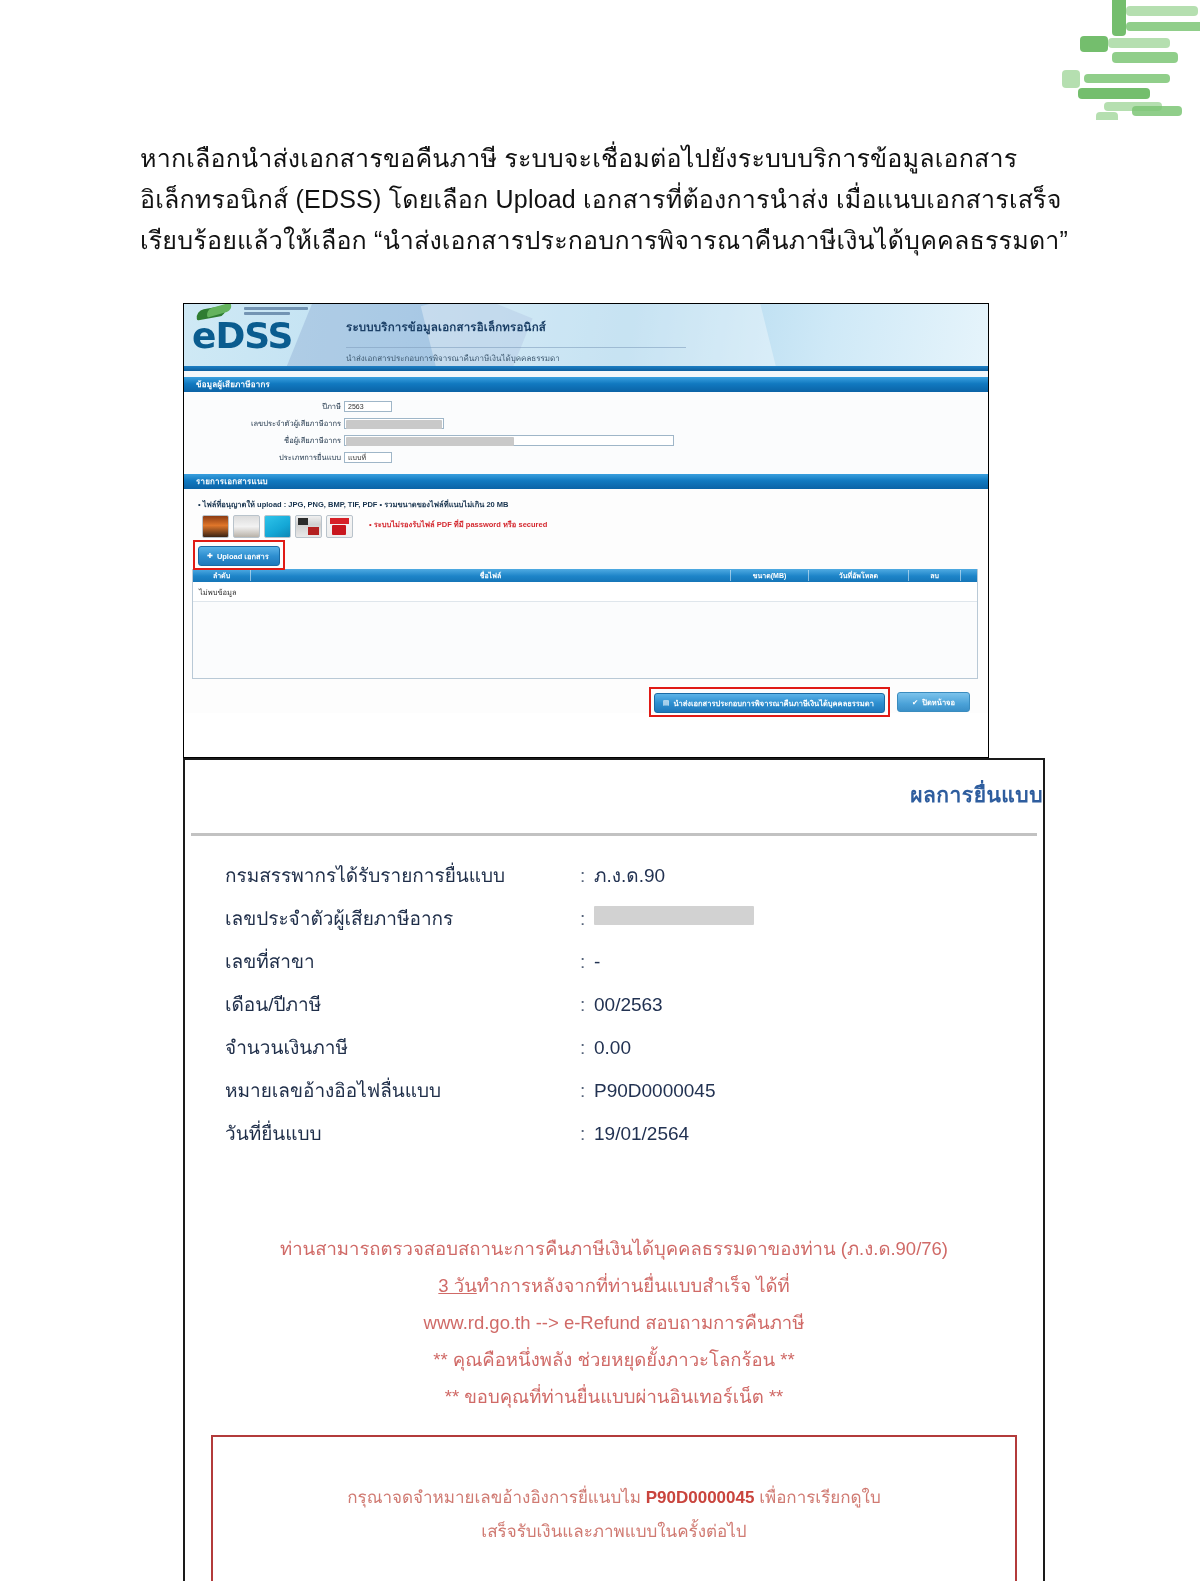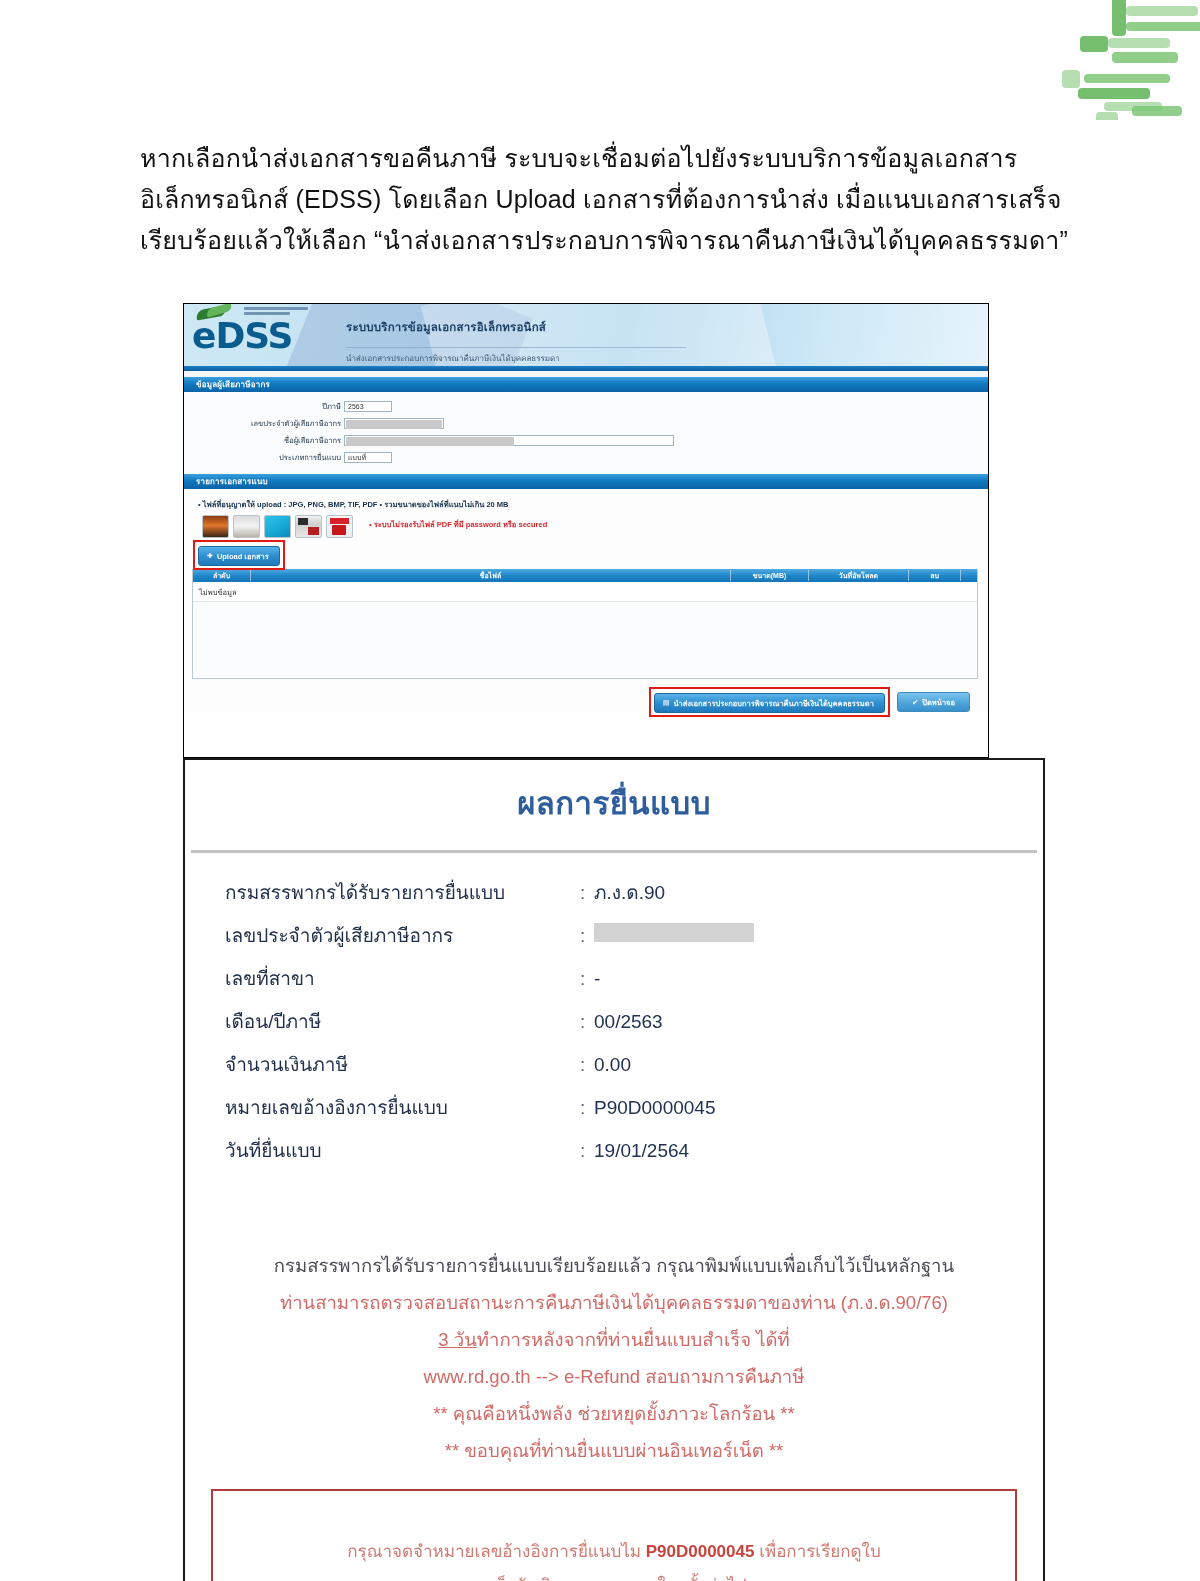--- a/index.html
+++ b/index.html
@@ -334,23 +334,23 @@
     top: 758px;
     width: 862px;
     height: 823px;
     background: #ffffff;
     border: 2px solid #1a1a1a;
     border-bottom: none;
     box-sizing: border-box;
     overflow: hidden;
   }
   .doc-title {
-    text-align: center;
+    text-align: right;
     color: #2e5d9e;
-    font-size: 31px;
+    font-size: 21px;
     font-weight: 700;
     padding-top: 18px;
     letter-spacing: .5px;
   }
   .doc-rule {
     height: 3px;
     background: #c2c2c2;
     margin: 22px 6px 0 6px;
   }
   .doc-fields {
@@ -563,34 +563,33 @@
       <div class="dval">00/2563</div>
     </div>
 
     <div class="drow">
       <div class="dlabel">จำนวนเงินภาษี</div>
       <div class="dsep">:</div>
       <div class="dval">0.00</div>
     </div>
 
     <div class="drow">
-      <div class="dlabel">หมายเลขอ้างอิงการยื่นแบบ</div>
+      <div class="dlabel">หมายเลขอ้างอิอไฟลื่นแบบ</div>
       <div class="dsep">:</div>
       <div class="dval">P90D0000045</div>
     </div>
 
     <div class="drow">
       <div class="dlabel">วันที่ยื่นแบบ</div>
       <div class="dsep">:</div>
       <div class="dval">19/01/2564</div>
     </div>
   </div>
 
   <div class="doc-msg">
-    <div class="ln1">กรมสรรพากรได้รับรายการยื่นแบบเรียบร้อยแล้ว กรุณาพิมพ์แบบเพื่อเก็บไว้เป็นหลักฐาน</div>
     <div>ท่านสามารถตรวจสอบสถานะการคืนภาษีเงินได้บุคคลธรรมดาของท่าน (ภ.ง.ด.90/76)</div>
     <div>
       <span class="u">3 วัน</span><span>ทำการหลังจากที่ท่านยื่นแบบสำเร็จ ได้ที่</span>
     </div>
     <div>www.rd.go.th --&gt; e-Refund สอบถามการคืนภาษี</div>
     <div>** คุณคือหนึ่งพลัง  ช่วยหยุดยั้งภาวะโลกร้อน **</div>
     <div>** ขอบคุณที่ท่านยื่นแบบผ่านอินเทอร์เน็ต **</div>
   </div>
 
   <div class="doc-redbox">

